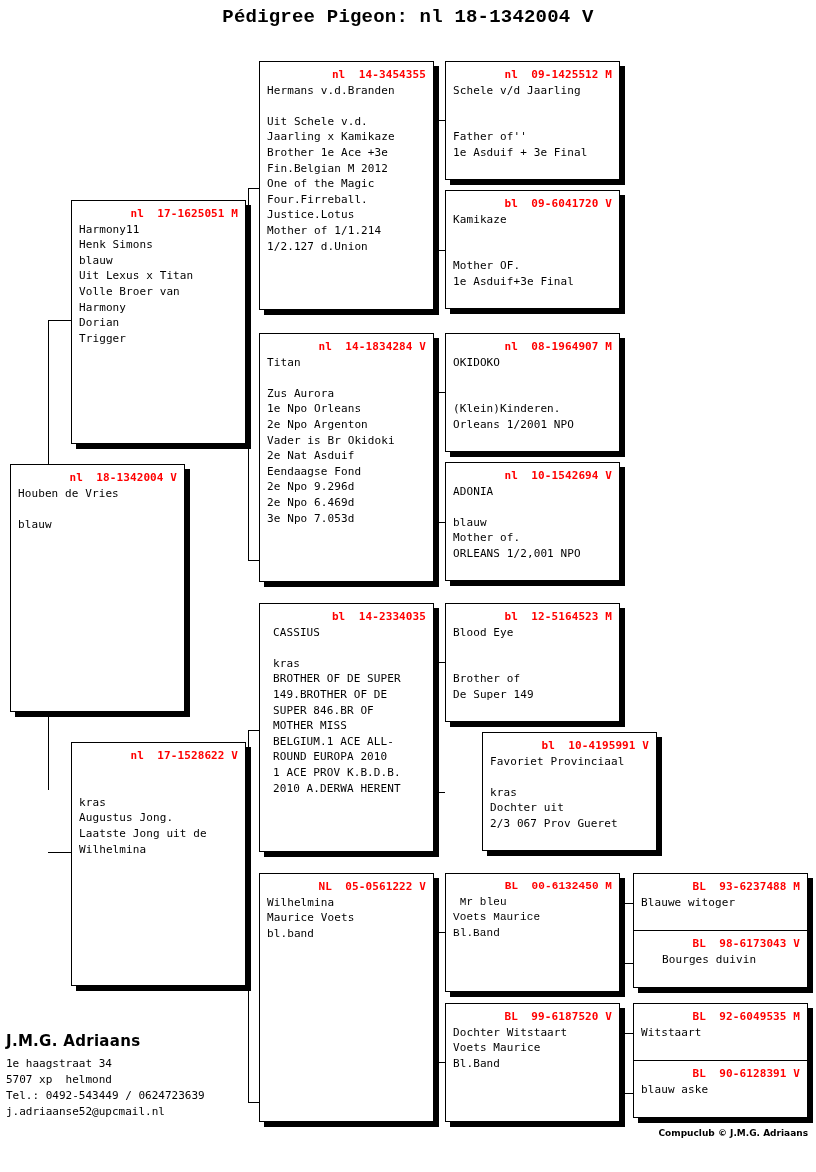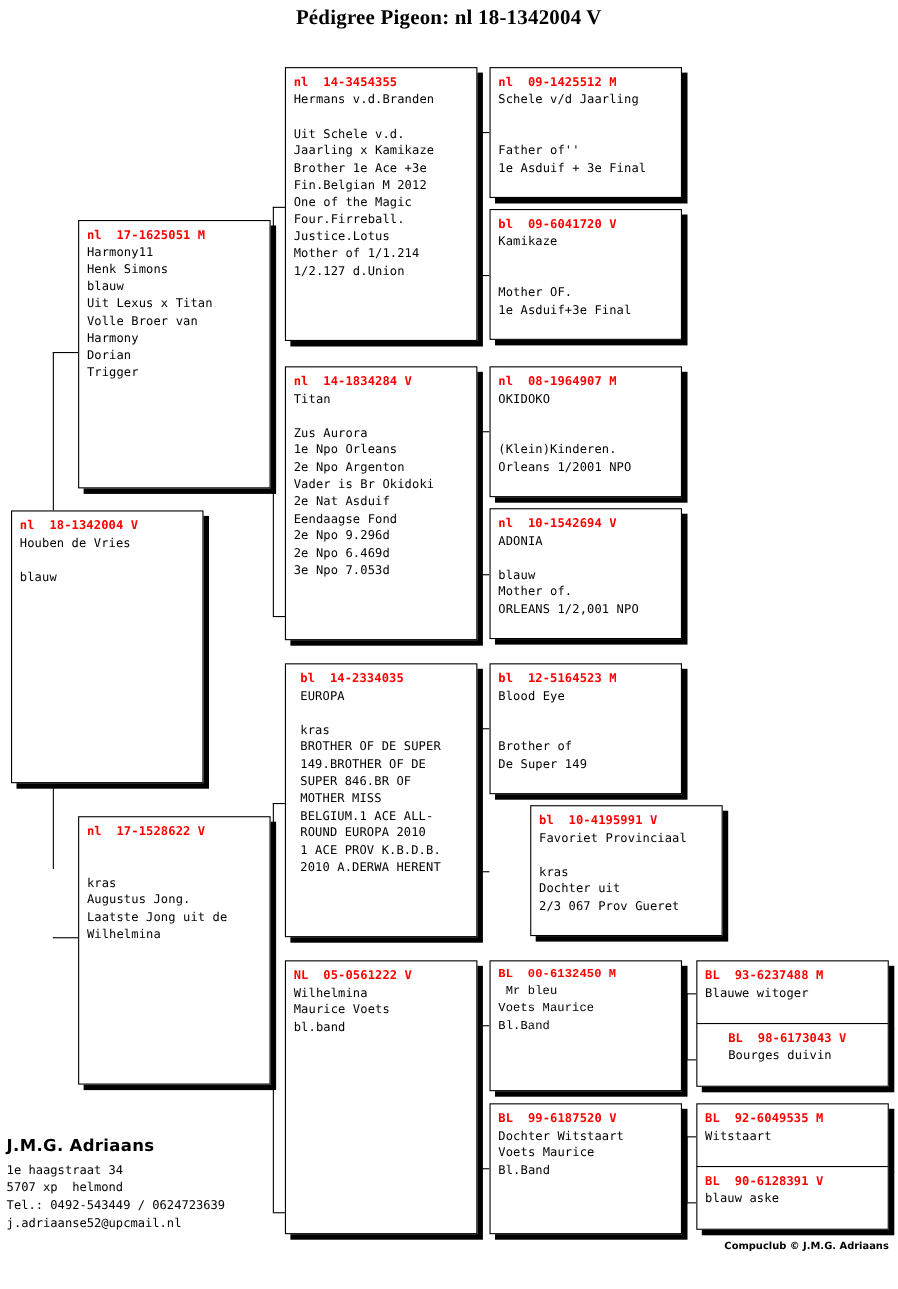--- a/index.html
+++ b/index.html
@@ -15,41 +15,42 @@
     font-size: 11px;
     color: #000000;
     overflow: hidden;
   }
   .page-title {
     position: absolute;
     top: 6px;
     left: 0;
     width: 816px;
     text-align: center;
-    font-family: Liberation Serif, serif;
+    font-family: Liberation Mono, monospace;
     font-size: 19px;
     font-weight: bold;
     letter-spacing: 0.2px;
   }
   .card {
     position: absolute;
     background: #ffffff;
     border: 1px solid #000000;
     box-sizing: border-box;
     box-shadow: 5px 5px 0 0 #000000;
     padding: 5px 7px 4px 7px;
     line-height: 15.6px;
     overflow: hidden;
   }
   .ring {
     color: #ff0000;
     font-weight: bold;
     white-space: pre;
     font-size: 11px;
     letter-spacing: 0.1px;
+    text-align: right;
   }
   .card .line {
     white-space: pre;
     font-size: 11px;
     letter-spacing: 0.1px;
   }
   .card .spacer {
     height: 15.6px;
   }
   
@@ -182,21 +183,21 @@
   <div class="line">Vader is Br Okidoki</div>
   <div class="line">2e Nat Asduif</div>
   <div class="line">Eendaagse Fond</div>
   <div class="line">2e Npo 9.296d</div>
   <div class="line">2e Npo 6.469d</div>
   <div class="line">3e Npo 7.053d</div>
 </div>
 
 <div class="card" style="left:259px; top:603px; width:175px; height:249px;padding-left:13px;">
   <div class="ring">bl  14-2334035</div>
-  <div class="line">EUROPA</div>
+  <div class="line">CASSIUS</div>
   <div class="spacer"></div>
   <div class="line">kras</div>
   <div class="line">BROTHER OF DE SUPER</div>
   <div class="line">149.BROTHER OF DE</div>
   <div class="line">SUPER 846.BR OF</div>
   <div class="line">MOTHER MISS</div>
   <div class="line">BELGIUM.1 ACE ALL-</div>
   <div class="line">ROUND EUROPA 2010</div>
   <div class="line">1 ACE PROV K.B.D.B.</div>
   <div class="line">2010 A.DERWA HERENT</div>

